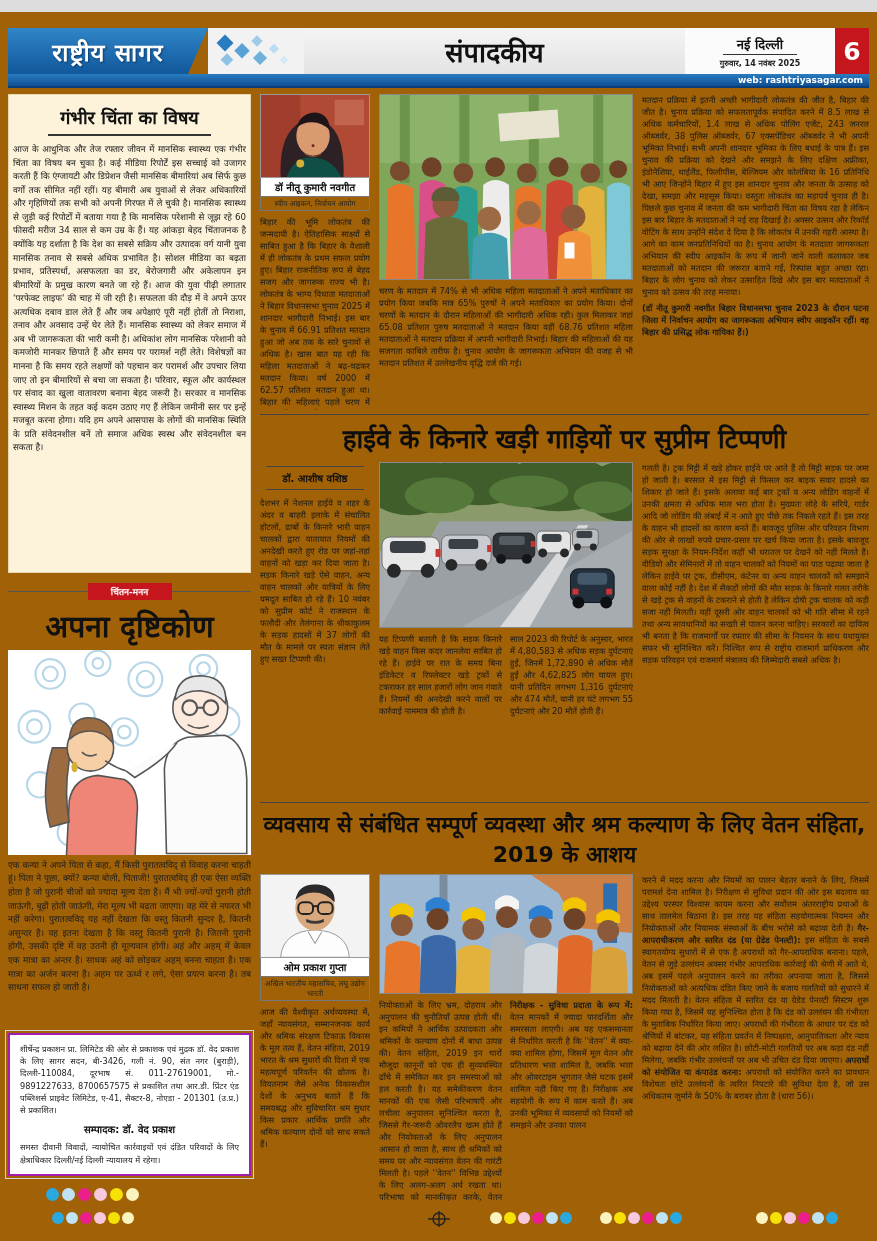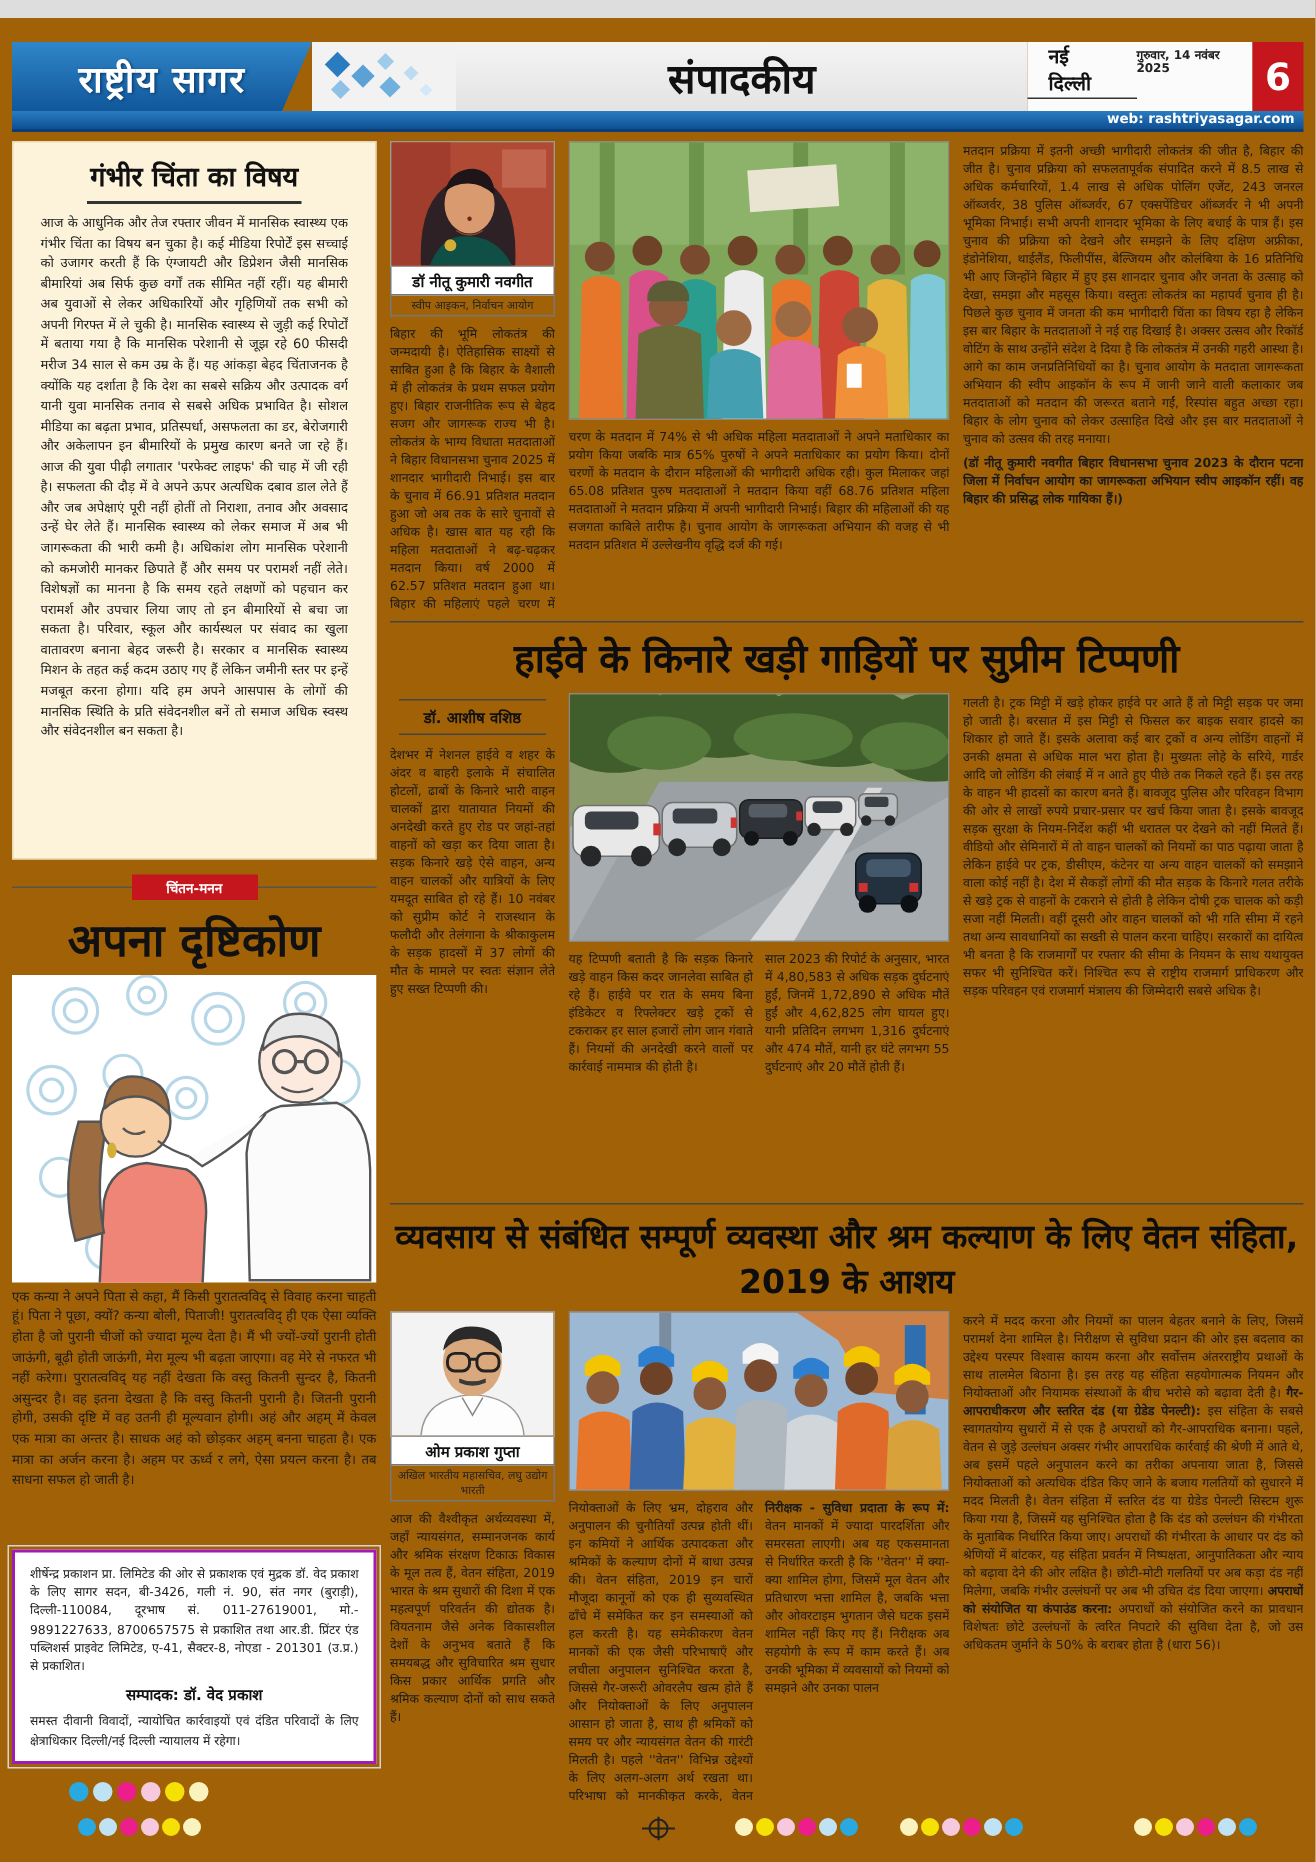--- a/index.html
+++ b/index.html
@@ -7,35 +7,35 @@
   body { font-family:"DejaVu Sans", sans-serif; }
   .page { position:relative; width:877px; height:1241px; background:#a16207; margin:12px auto; overflow:hidden; }
 
   
   .masthead { position:absolute; top:16px; left:8px; right:8px; height:46px; display:flex; align-items:stretch; }
   .mast-left { width:200px; background:linear-gradient(180deg,#2f86c8,#11579b); clip-path:polygon(0 0,100% 0,90% 100%,0 100%); display:flex; align-items:center; justify-content:center; }
   .mast-left span { color:#fff; font-size:24px; font-weight:bold; letter-spacing:1px; text-shadow:1px 1px 2px #0a3a6b; }
   .mast-diamonds { width:96px; background:#f2f2f2; display:flex; align-items:center; justify-content:center; }
   .mast-center { flex:1; background:linear-gradient(180deg,#f4f4f4,#e3e3e3); display:flex; align-items:center; justify-content:center; }
   .mast-center span { font-size:27px; font-weight:bold; color:#111; }
-  .mast-right { width:150px; background:#fbfbfb; display:flex; align-items:flex-start; justify-content:center; }
+  .mast-right { width:150px; background:#fbfbfb; display:flex; flex-direction:column; align-items:center; justify-content:center; }
   .mast-city { font-size:13px; font-weight:bold; color:#111; border-bottom:1px solid #333; padding:0 14px 1px; }
   .mast-date { font-size:8px; color:#222; margin-top:2px; font-weight:bold; }
   .page-num { width:34px; background:#c4161c; display:flex; align-items:center; justify-content:center; }
   .page-num span { color:#fff; font-size:25px; font-weight:bold; }
   .webbar { position:absolute; top:62px; left:8px; right:8px; height:14px; background:linear-gradient(180deg,#2a7cc0,#0e4f93); border-bottom:2px solid #0b3d77; display:flex; align-items:center; justify-content:flex-end; padding-right:6px; }
   .webbar span { color:#fff; font-size:9px; font-weight:bold; }
 
   
   .content { position:absolute; top:82px; left:8px; right:8px; bottom:52px; display:flex; gap:9px; }
   .leftcol { width:243px; display:flex; flex-direction:column; }
   .rightcol { flex:1; display:flex; flex-direction:column; }
 
   
-  .cream-box { height:488px; background:#fcf3da; border:1px solid #e6d9b4; padding:10px 18px 8px; overflow:hidden; }
+  .cream-box { height:488px; background:#fcf3da; border:1px solid #e6d9b4; padding:10px 4px 8px; overflow:hidden; }
   .cream-box h2 { text-align:center; font-size:18px; color:#111; }
   .cream-rule { width:70%; height:2px; background:#333; margin:5px auto 7px; }
   .cream-box p { font-size:8.7px; line-height:1.56; text-align:justify; color:#1c1c1c; overflow:hidden; height:400px; }
   .badge-row { position:relative; margin-top:10px; height:16px; }
   .badge-row .line { position:absolute; top:50%; left:0; right:0; border-top:1px solid #555; }
   .badge { position:relative; display:block; margin:0 auto; width:84px; background:#c4161c; color:#fff; font-size:9px; font-weight:bold; text-align:center; padding:2px 0; }
   .viewpoint-title { text-align:center; font-size:30px; color:#111; margin:6px 0 4px; font-weight:bold; }
   .illus { width:100%; height:208px; display:block; }
   .viewpoint-body { font-size:8.8px; line-height:1.55; text-align:justify; color:#1c1c1c; height:168px; overflow:hidden; margin-top:4px; }
   .imprint { margin-top:9px; border:2px solid #a21caf; outline:1px solid #d5d5d5; outline-offset:2px; padding:8px 10px; background:#fff; }

